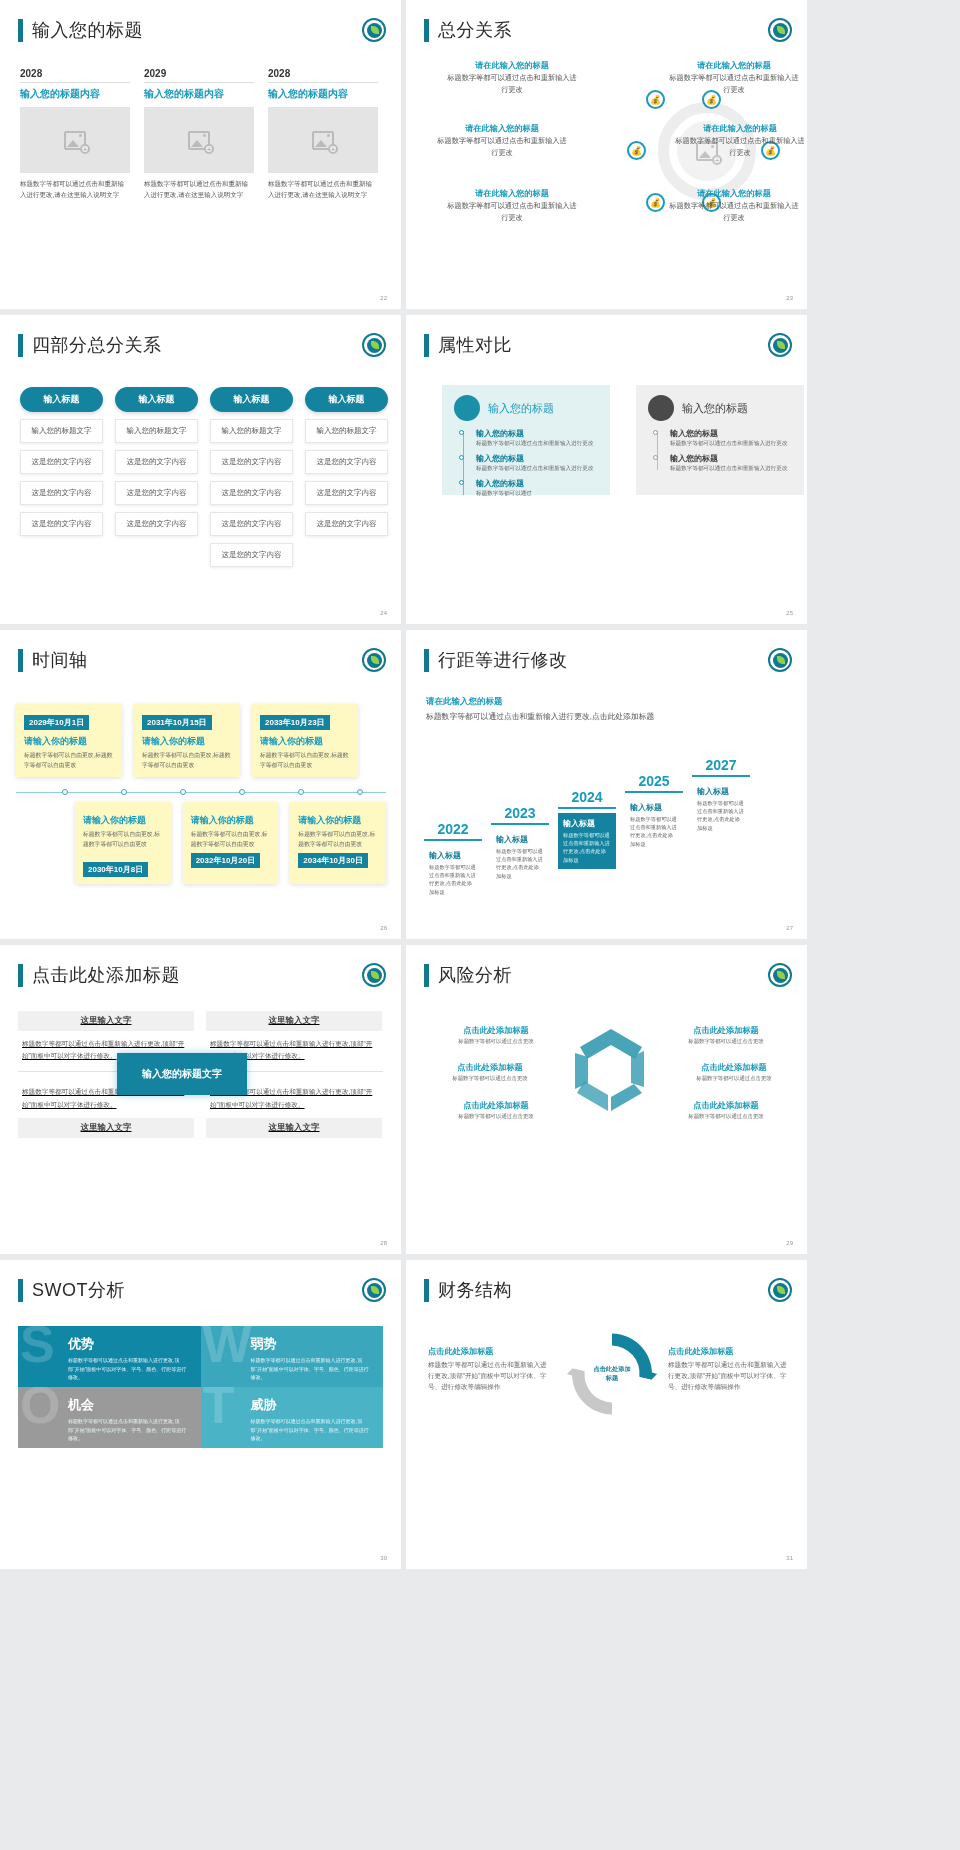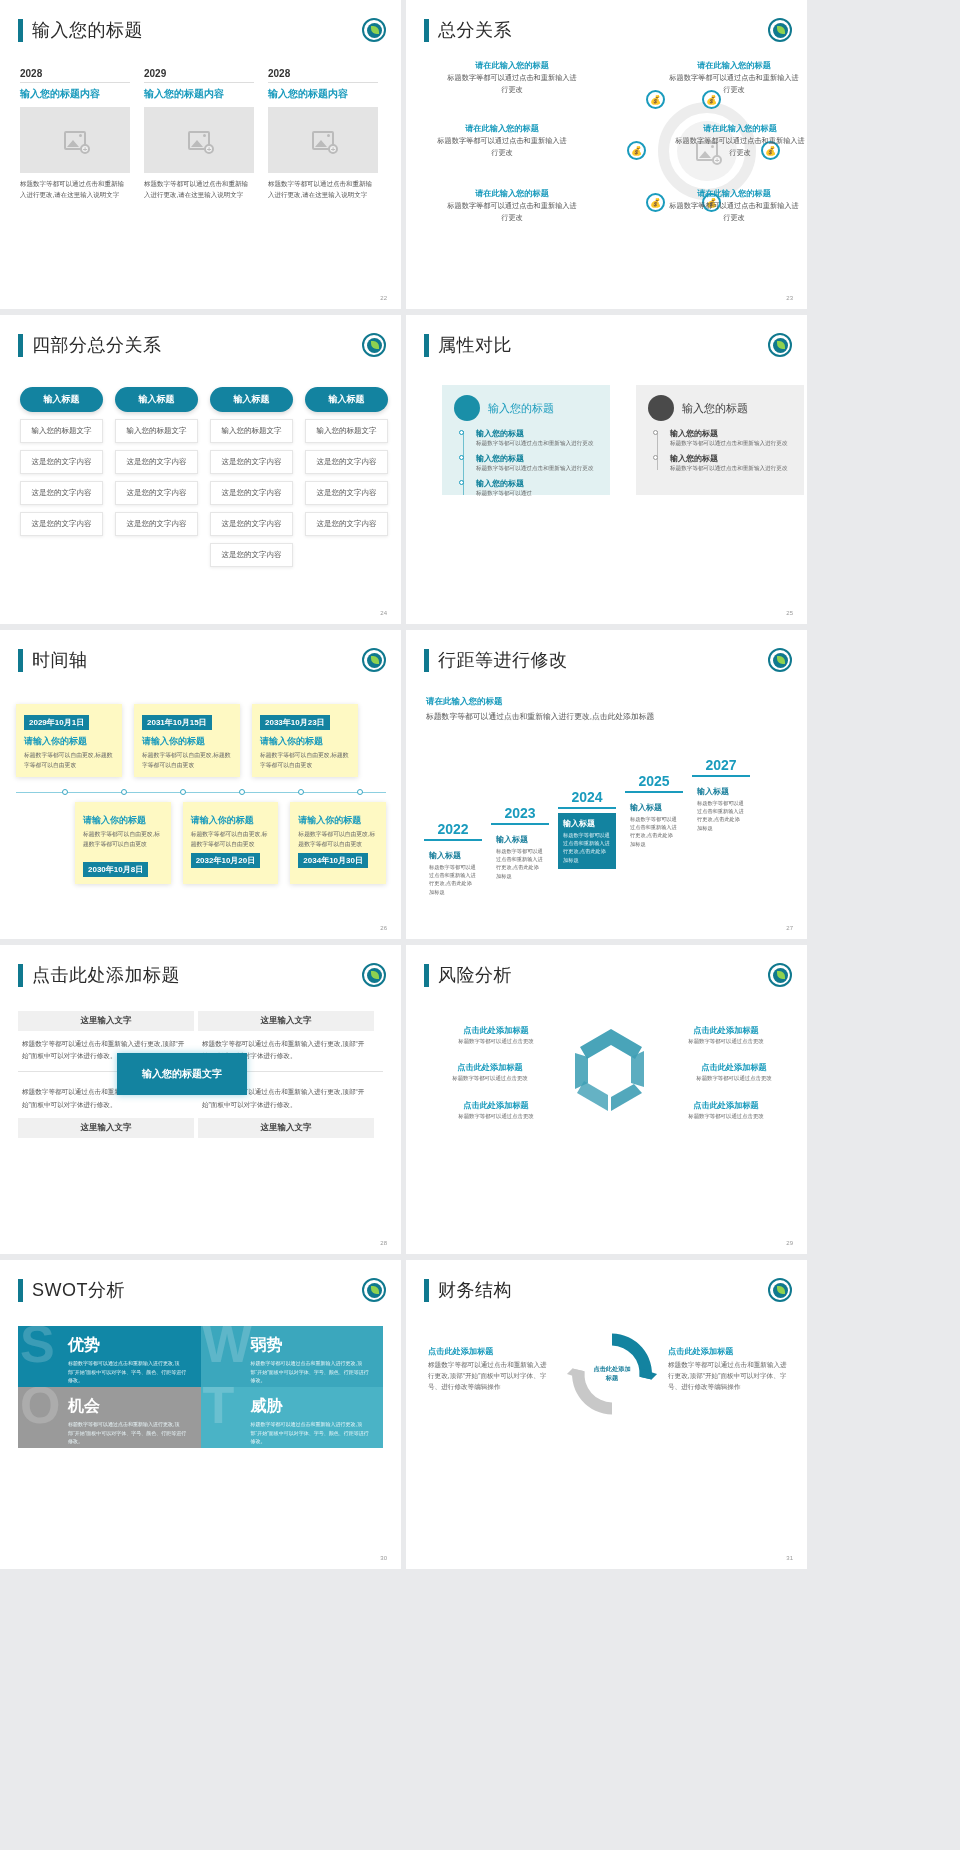--- a/index.html
+++ b/index.html
@@ -125,21 +125,21 @@
   .s27-box.fill { background:#1383a0; }
   .s27-bh { font-size:8px; font-weight:bold; }
   .s27-box.plain .s27-bh { color:#1a7f9c; }
   .s27-box.fill .s27-bh { color:#fff; }
   .s27-bp { font-size:5.2px; line-height:1.6; margin-top:2px; }
   .s27-box.plain .s27-bp { color:#666; }
   .s27-box.fill .s27-bp { color:#dff0f5; }
 
   
   .s28 { position:absolute; left:18px; top:66px; width:365px; }
-  .s28-q { display:flex; flex-wrap:wrap; gap:10px 4px; }
+  .s28-q { display:flex; flex-wrap:wrap; gap:10px 12px;text-decoration:underline; }
   .s28-cell { width:176px; }
   .s28-tab { background:#f0f0f0; text-align:center; font-size:8.5px; font-weight:bold; color:#444; padding:4px 0; }
   .s28-txt { font-size:6.6px; color:#555; line-height:1.85; padding:7px 4px; }
   .s28-center { position:absolute; left:117px; top:108px; width:130px; background:#1383a0;
       color:#fff; font-size:10px; font-weight:bold; text-align:center; padding:14px 0;
       box-shadow:0 0 7px rgba(26,155,189,.45); }
   .s28-mid { position:absolute; left:18px; top:126px; width:365px; height:1px; background:#e2e2e2; }
 
   
   .s29-txt { position:absolute; width:128px; }
@@ -150,21 +150,21 @@
   
   .swot { position:absolute; left:18px; top:66px; width:365px; height:122px;
       display:grid; grid-template-columns:1fr 1fr; grid-template-rows:1fr 1fr; }
   .swot-q { position:relative; padding:9px 12px; overflow:hidden; }
   .swot-q .bgl { position:absolute; left:2px; top:-8px; font-size:52px; font-weight:bold;
       color:rgba(255,255,255,.18); line-height:1; }
   .q1 { background:#1187a6; }
   .q2 { background:#3ba7bd; }
   .q3 { background:#9a9a9a; }
   .q4 { background:#4ab3c6; }
-  .swot-h { font-size:16px; font-weight:bold; color:#fff; position:relative; margin-left:38px; }
+  .swot-h { font-size:13px; font-weight:bold; color:#fff; position:relative; margin-left:38px; }
   .swot-p { font-size:5px; color:#eaf6f9; line-height:1.7; position:relative; margin-left:38px; margin-top:3px; }
 
   
   .s31-txt { position:absolute; width:120px; }
   .s31-txt .h { font-size:8.2px; font-weight:bold; color:#1a9bbd; }
   .s31-txt .p { font-size:6.6px; color:#666; line-height:1.7; margin-top:2px; }
   .s31-ring { position:absolute; left:160px; top:68px; width:92px; height:92px; }
   .s31-core { position:absolute; left:186px; top:94px; width:40px; height:40px; border-radius:50%;
       display:flex; align-items:center; justify-content:center; text-align:center;
       font-size:6.2px; font-weight:bold; color:#1a7f9c; line-height:1.4; }

